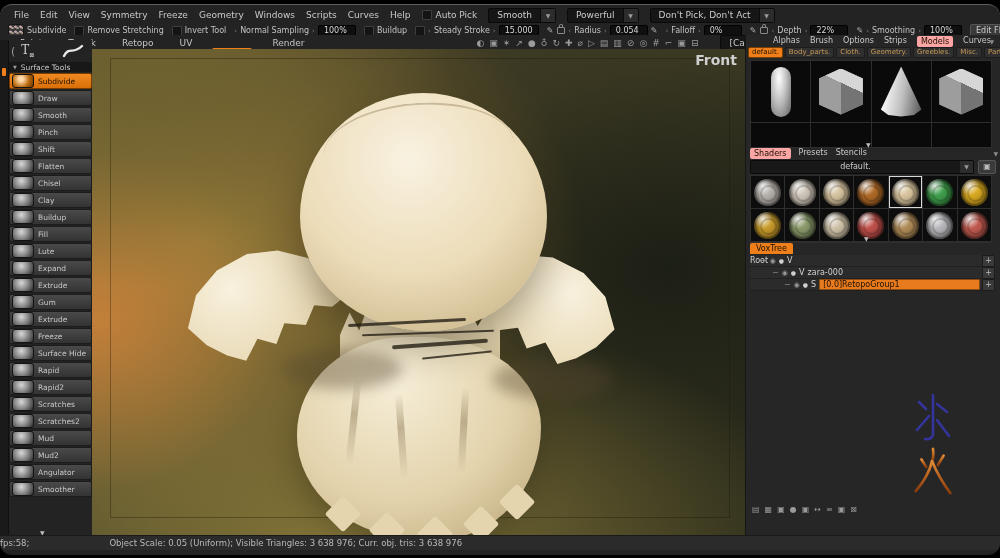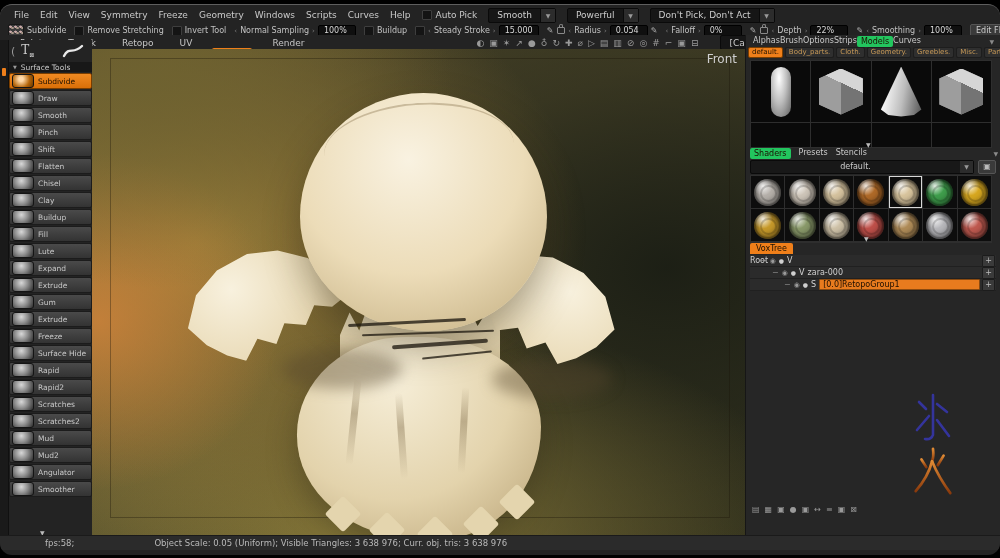--- a/index.html
+++ b/index.html
@@ -62,21 +62,21 @@
   
   .viewport{position:absolute;left:92px;top:44px;width:653px;height:486px;overflow:hidden;
     background:
      radial-gradient(ellipse 420px 300px at 10% 6%,rgba(110,98,48,.9),rgba(110,98,48,0) 70%),
      radial-gradient(ellipse 260px 240px at 1% 56%,rgba(205,130,58,.85),rgba(205,130,58,0) 70%),
      radial-gradient(ellipse 520px 400px at 16% 40%,rgba(180,143,62,.8),rgba(180,143,62,0) 75%),
      radial-gradient(ellipse 640px 320px at 38% 102%,rgba(140,124,58,.9),rgba(140,124,58,0) 75%),
      radial-gradient(ellipse 760px 560px at 88% 45%,rgba(26,29,20,.95),rgba(26,29,20,0) 82%),
      linear-gradient(160deg,#4c462a 0%,#5d5531 30%,#4d492d 55%,#35351f 100%);}
   .work-rect{position:absolute;left:18px;top:9px;width:618px;height:458px;border:1px solid rgba(25,20,10,.35);}
-  .vp-label{position:absolute;right:8px;top:3px;font-size:12px;color:#cfcfcf;}
+  .vp-label{position:absolute;right:8px;top:3px;font-size:14px;color:#cfcfcf;font-weight:bold;}
   .sculpt{position:absolute;inset:0;}
   .blob{position:absolute;}
   .neck{left:248px;top:232px;width:160px;height:90px;background:linear-gradient(180deg,#efe3c4,#d7c69e);
     clip-path:polygon(0 60%,6% 35%,12% 55%,18% 25%,26% 45%,33% 15%,40% 40%,48% 10%,55% 35%,62% 18%,70% 42%,78% 22%,86% 50%,93% 30%,100% 55%,100% 100%,0 100%);}
   .body-blob{left:205px;top:288px;width:244px;height:202px;border-radius:48% 52% 45% 55%/52% 48% 60% 55%;
     background:radial-gradient(circle at 40% 22%,#f6eed8,#e3d3ac 55%,#c6b287 85%,#aa9668 100%);
     box-shadow:0 14px 30px rgba(40,35,20,.35);}
   .jag{position:absolute;width:26px;height:26px;background:#e4d5ae;transform:rotate(45deg);border-radius:3px;}
   .strand{position:absolute;width:7px;height:86px;border-radius:4px;
     background:linear-gradient(180deg,rgba(120,100,65,0),rgba(120,100,65,.4) 40%,rgba(120,100,65,0));}
@@ -90,21 +90,21 @@
     background:radial-gradient(circle at 44% 28%,#f9f2e1,#ecdcb8 52%,#d2bf95 80%,#bca878 98%);
     box-shadow:0 16px 36px rgba(40,35,20,.35);}
   .head:after{content:"";position:absolute;left:24px;top:10px;width:190px;height:90px;border-radius:50%;
     border-top:2px solid rgba(150,130,95,.45);transform:rotate(-4deg);}
   .slit{position:absolute;background:rgba(32,27,18,.78);border-radius:2px;}
   .shadow-soft{position:absolute;border-radius:50%;filter:blur(7px);background:rgba(85,70,45,.4);}
   
   .rightpanel{position:absolute;left:745px;top:30px;width:255px;height:500px;background:#262626;border-left:1px solid #161616;box-sizing:border-box;}
   .rp-tabs{display:flex;align-items:center;gap:10px;height:12px;padding-left:7px;font-size:8px;color:#c9c9c9;position:relative;}
   .rp-tab{cursor:default;}
-  .rp-tab.active{background:#22c55e;color:#1c1000;padding:1px 4px;border-radius:2px;}
+  .rp-tab.active{background:#fca5a5;color:#1c1000;padding:1px 4px;border-radius:2px;}
   .rp-caret{position:absolute;right:6px;color:#8a8a8a;font-size:6px;}
   .cat-row{display:flex;align-items:center;gap:2px;height:11px;padding-left:2px;font-size:7px;overflow:hidden;}
   .cat{padding:0 3px;color:#c89a58;background:#2f2f2f;border:1px solid #1d1d1d;border-radius:2px;line-height:9px;cursor:default;white-space:nowrap;}
   .cat.active{background:#ef7f1a;color:#201200;border-color:#7a3e00;}
   .models{position:absolute;left:4px;top:25px;width:240px;height:86px;overflow:hidden;
     display:grid;grid-template-columns:repeat(4,1fr);grid-auto-rows:61px;gap:1px;background:#2e2e2e;border:1px solid #2e2e2e;}
   .model-cell{background:#0a0a0a;display:flex;align-items:center;justify-content:center;cursor:default;}
   .shape-capsule{width:20px;height:50px;border-radius:10px;background:radial-gradient(ellipse at 40% 22%,#fff,#bfbfbf 45%,#6b6b6b 92%);}
   .shape-cube{width:44px;height:46px;clip-path:polygon(50% 0,100% 22%,100% 78%,50% 100%,0 78%,0 22%);
     background:linear-gradient(205deg,#d6d6d6 0 36%,rgba(0,0,0,0) 36%),linear-gradient(90deg,#9d9d9d 0 50%,#747474 50%);background-color:#8a8a8a;}
@@ -145,21 +145,21 @@
   .tree-row.center .nm{position:absolute;left:0;right:14px;text-align:left;}
   .tree-row .plus{position:absolute;right:1px;width:11px;height:10px;background:#3a3a3a;border:1px solid #1c1c1c;
     color:#bbb;font-size:8px;line-height:9px;text-align:center;border-radius:1px;}
   .tree-row.selected .nm{background:#e87b1e;color:#1c0e00;border:1px solid #8a4a10;border-radius:1px;
     padding:0 3px;flex:1;margin-right:16px;line-height:9px;}
   .kanji{position:absolute;right:38px;bottom:40px;width:58px;display:flex;flex-direction:column;align-items:center;gap:2px;}
   .rp-bottom-icons{position:absolute;left:6px;bottom:21px;display:flex;gap:5px;color:#9a9a9a;font-size:8px;}
   
   .statusbar{position:absolute;left:0;top:530px;width:100%;height:14px;background:#2b2b2b;border-top:1px solid #1a1a1a;
     display:flex;align-items:center;font-size:8.5px;color:#b9b9b9;}
-  .statusbar .fps{margin-left:45px;}
+  .statusbar .fps{}
   .statusbar .info{margin-left:80px;}
 </style>
 </head>
 <body>
 
 <div class="stage">
 <div class="app">
 
   <div class="menubar">
     <span style="display:flex;gap:11px;">
@@ -435,21 +435,21 @@
       <div class="slit" style="left:256px;top:272px;width:118px;height:3px;transform:rotate(-3deg);"></div>
       <div class="slit" style="left:270px;top:283px;width:132px;height:2px;transform:rotate(-2deg);"></div>
       <div class="slit" style="left:300px;top:293px;width:96px;height:4px;transform:rotate(-4deg);"></div>
       <div class="slit" style="left:330px;top:305px;width:70px;height:2px;transform:rotate(-6deg);"></div>
     </div>
     <div class="vp-label">Front</div>
   </div>
 
   <div class="rightpanel">
     <div class="rp-tabs">
-      <span style="display:flex;gap:0;">
+      <span style="display:flex;gap:10px;margin-left:20px;">
 
       <span class="rp-tab">Alphas</span>
             <span class="rp-tab">Brush</span>
             <span class="rp-tab">Options</span>
             <span class="rp-tab">Strips</span>
             <span class="rp-tab active">Models</span>
             <span class="rp-tab">Curves</span>
           </span>
       <span class="rp-caret">▼</span>
     </div>

